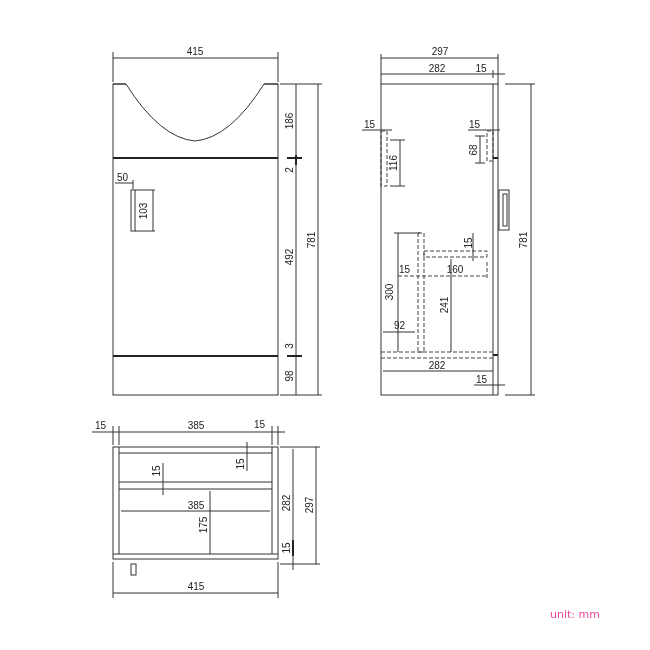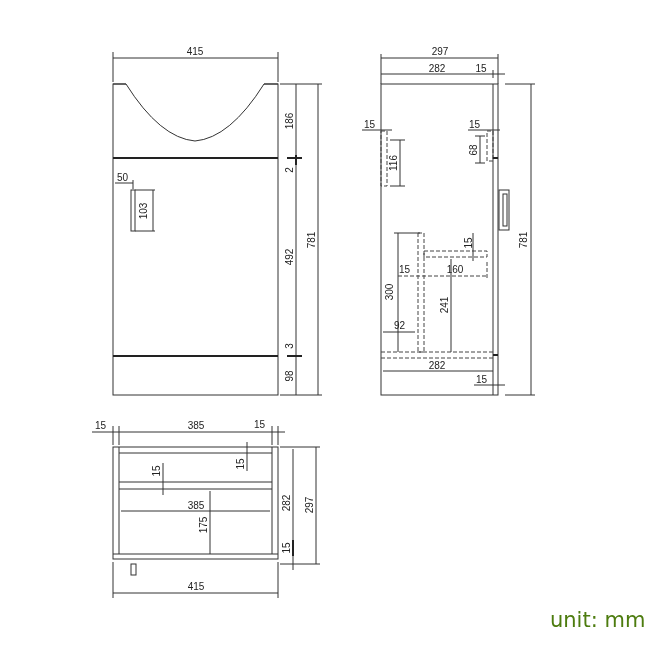--- a/index.html
+++ b/index.html
@@ -2,21 +2,21 @@
 <html><head>
 <meta charset="utf-8">
 <style>
   html, body { margin: 0; padding: 0; background: #ffffff; }
   body { width: 650px; height: 650px; position: relative; overflow: hidden; font-family: "DejaVu Sans", sans-serif; }
   svg { position: absolute; left: 0; top: 0; }
   .dim { font-family: "Liberation Sans", sans-serif; font-size: 10px; fill: #222; }
   .ln { stroke: #333; stroke-width: 1; fill: none; }
   .thk { stroke: #222; stroke-width: 2; fill: none; }
   .dash { stroke: #444; stroke-width: 1; fill: none; stroke-dasharray: 4 2; }
-  .unit { position: absolute; left: 550px; top: 608px; font-family: "DejaVu Sans", sans-serif; font-size: 21px; color: #4d7c0f; }
+  .unit { position: absolute; left: 550px; top: 608px; font-family: "DejaVu Sans", sans-serif; font-size: 11px; color: #ec4899; }
 </style>
 </head>
 <body>
 
 <svg width="650" height="650" viewBox="0 0 650 650">
 
   <g>
 
     <line class="ln" x1="113" y1="58" x2="278" y2="58"></line>
     <line class="ln" x1="113" y1="52" x2="113" y2="82"></line>

